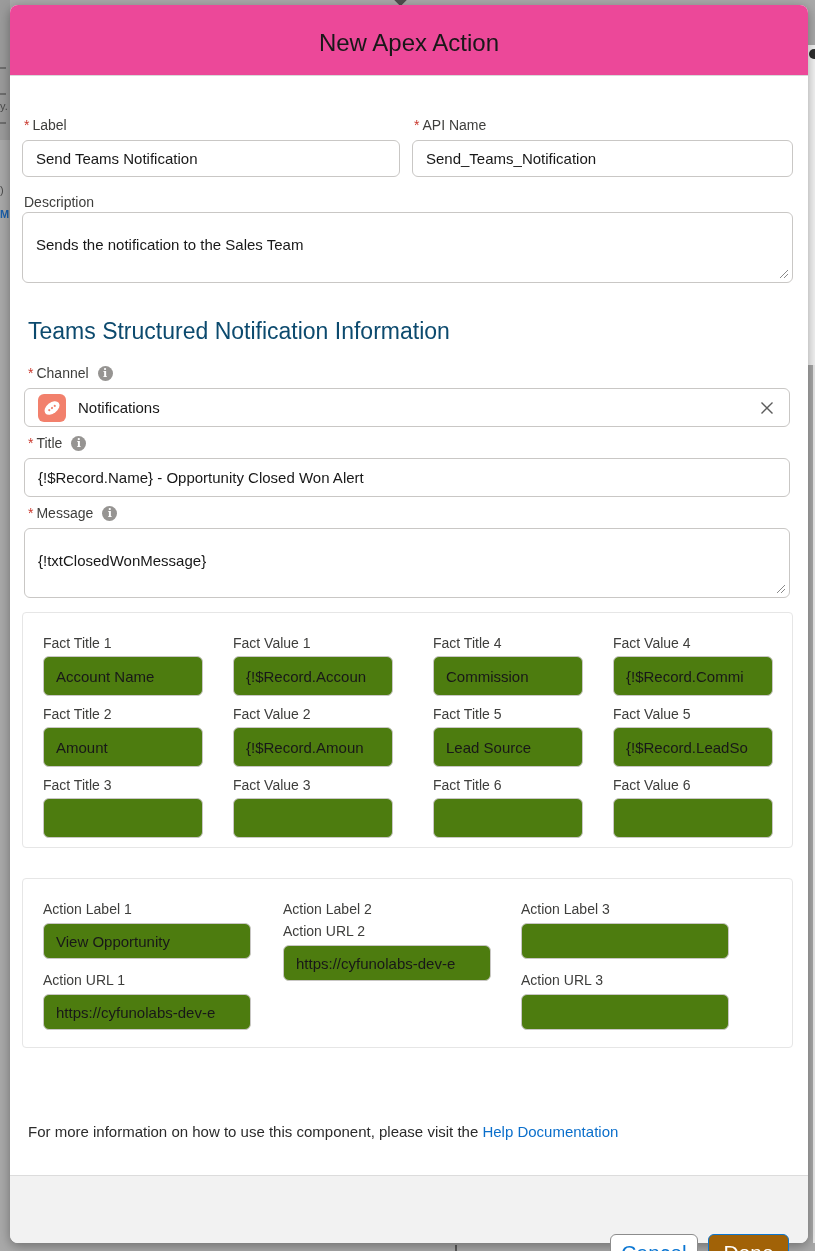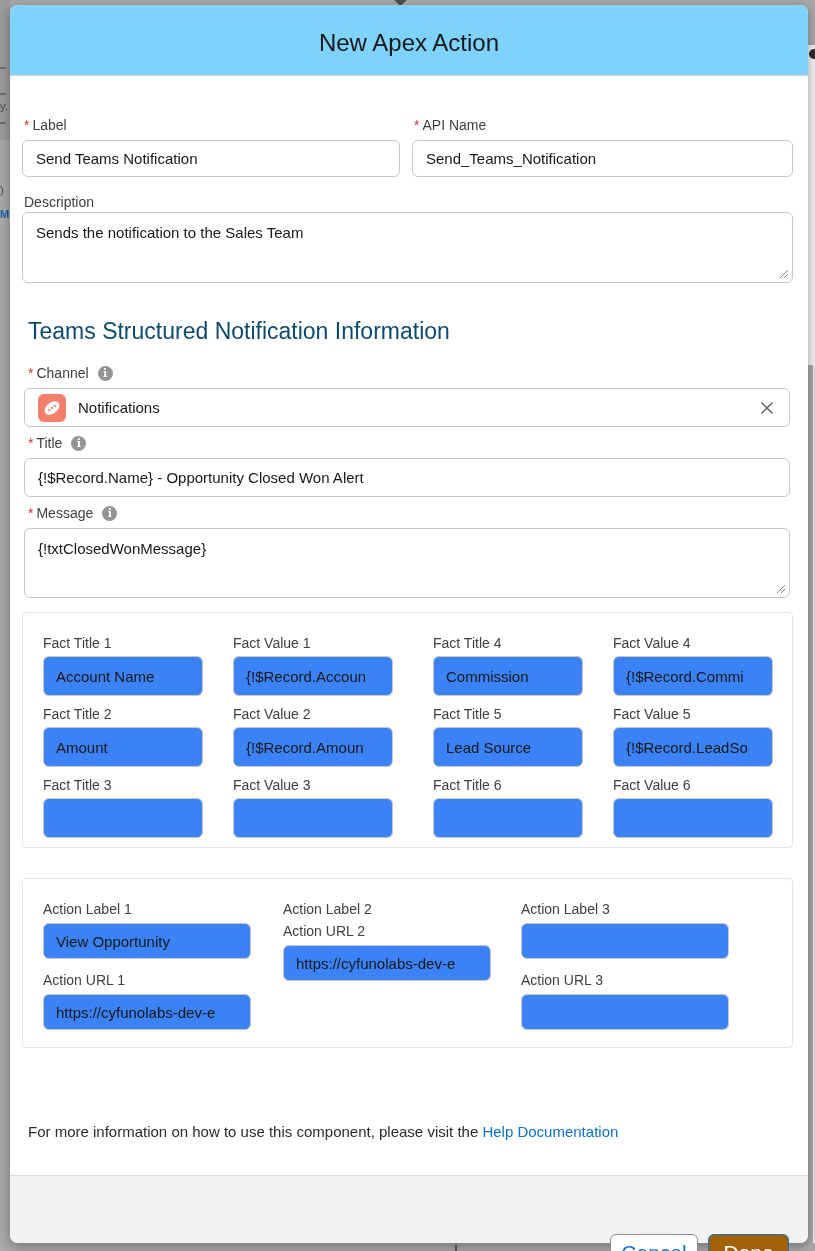--- a/index.html
+++ b/index.html
@@ -25,21 +25,21 @@
   .bd-bottom-line { position:absolute; left:455px; top:1245px; width:2px; height:6px; background:#5a5a5a; }
 
   
   .modal {
     position:absolute; left:10px; top:5px; width:798px; height:1238px;
     background:#fff; border-radius:8px;
     box-shadow: 0 3px 12px rgba(0,0,0,.35);
   }
   .modal-header {
     position:absolute; left:0; top:0; width:100%; height:71px;
-    border-bottom:1px solid #d9d9d9; border-radius:8px 8px 0 0; background:#7dd3fc;
+    border-bottom:1px solid #d9d9d9; border-radius:8px 8px 0 0; background:#ec4899;
   }
   .modal-title {
     position:absolute; left:0; right:0; top:24px; text-align:center;
     font-size:24px; color:#181818; font-weight:400;
   }
 
   
   .fld-label { position:absolute; font-size:14px; color:#3e3e3c; white-space:nowrap; display:flex; align-items:center; }
   .req { color:#c9372c; margin-right:3px; font-size:14px; }
   .info-icon {
@@ -54,37 +54,37 @@
     position:absolute; background:#fff;
     border:1px solid #c9c7c5; border-radius:6px;
     font-size:15px; color:#181818;
     padding:0 13px; white-space:nowrap; overflow:hidden;
     display:flex; align-items:center;
   }
   .textarea-box {
     position:absolute; background:#fff;
     border:1px solid #c9c7c5; border-radius:6px;
     font-size:15px; color:#181818;
-    padding:11px 13px; overflow:hidden;
+    padding:23px 13px; overflow:hidden;
   }
   .resize-grip { position:absolute; right:3px; bottom:3px; }
 
   .section-heading { position:absolute; left:18px; font-size:23px; color:#0c4a6e; font-weight:400;text-align:right; }
 
   
   .channel-box { display:flex; align-items:center; }
   .channel-icon { width:28px; height:28px; flex:0 0 28px; margin-right:12px; }
   .clear-icon { position:absolute; right:14px; top:50%; margin-top:-8px; width:16px; height:16px; cursor:pointer; }
 
   
   .group-box { position:absolute; left:12px; width:771px; border:1px solid #e6e6e6; border-radius:4px; background:#fff; }
   .gcol { position:absolute; top:22px; }
   .gcell-label { font-size:14px; color:#3e3e3c; height:16px; margin-bottom:5px; white-space:nowrap; }
   .gcell-input {
-    border:1px solid #c9c7c5; border-radius:6px; background:#3b82f6;
+    border:1px solid #c9c7c5; border-radius:6px; background:#4d7c0f;
     font-size:15px; color:#181818; padding:0 12px;
     display:flex; align-items:center; white-space:nowrap; overflow:hidden;
   }
   .fact-col .gcell-input { height:40px; margin-bottom:10px; width:100%; }
   .action-col .gcell-input { height:36px; margin-bottom:13px; width:100%; }
   .action-col .gcell-label { margin-bottom:6px; }
 
   
   .help-heading { position:absolute; left:18px; top:1081px; font-size:19px; color:#2e2c2a; font-weight:400; }
   .help-text { position:absolute; left:18px; top:1118px; font-size:15px; color:#2b2b2b; }

